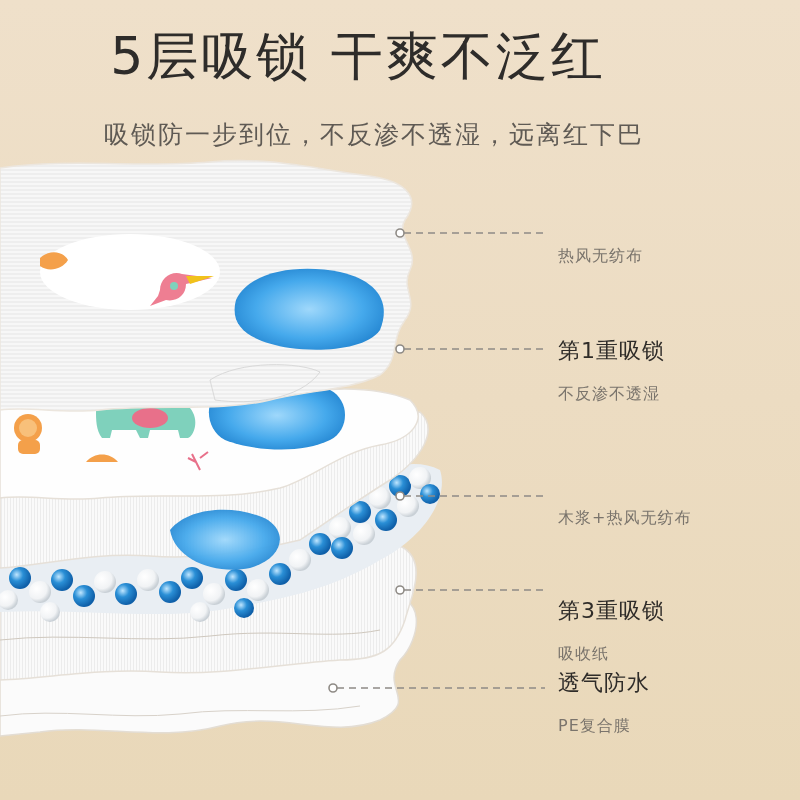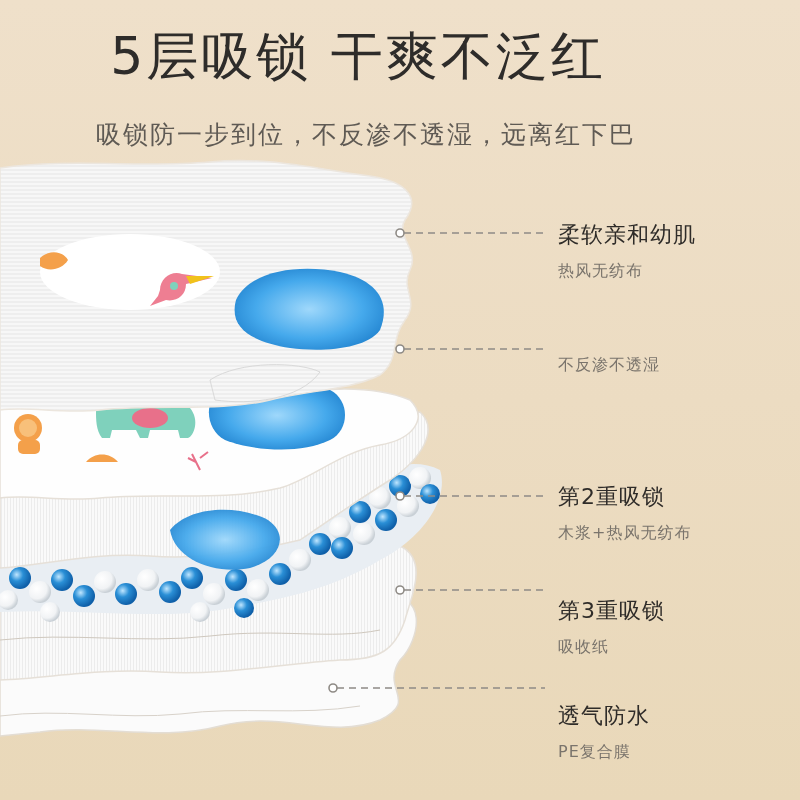--- a/index.html
+++ b/index.html
@@ -10,26 +10,26 @@
     position: relative;
   }
   .headline {
     position: absolute; left: 0; top: 30px; width: 716px;
     text-align: center; font-size: 52px; color: #2e2c2a;
     letter-spacing: 3px; font-weight: 400; line-height: 1;
   }
   .subline {
     position: absolute; left: 0; top: 122px; width: 732px;
     text-align: center; font-size: 25px; color: #5f5a54;
-    letter-spacing: 2px; line-height: 1;
+    letter-spacing: 2px; line-height: 1; padding-left: 8px;
   }
   .art { position: absolute; left: 0; top: 0; width: 800px; height: 800px; }
   .label { position: absolute; left: 558px; }
   .label .title { font-size: 22px; color: #2f2c29; line-height: 1; letter-spacing: 1px; }
-  .label .sub { font-size: 16px; color: #7a746c; margin-top: 17px; line-height: 1; letter-spacing: 1px; }
+  .label .sub { font-size: 16px; color: #7a746c; margin-top: 24px; line-height: 1; letter-spacing: 1px; }
 </style>
 </head>
 <body>
 
 <div class="headline">5层吸锁  干爽不泛红</div>
 <div class="subline">吸锁防一步到位，不反渗不透湿，远离红下巴</div>
 
 <svg class="art" viewBox="0 0 800 800" xmlns="http://www.w3.org/2000/svg">
   <defs>
     <pattern id="mesh" width="4" height="4" patternUnits="userSpaceOnUse">
@@ -150,30 +150,29 @@
     <circle cx="400" cy="496" r="4" fill="#fff"></circle>
     <line x1="404" y1="496" x2="545" y2="496" stroke-dasharray="7 5"></line>
     <circle cx="400" cy="590" r="4" fill="#fff"></circle>
     <line x1="404" y1="590" x2="545" y2="590" stroke-dasharray="7 5"></line>
     <circle cx="333" cy="688" r="4" fill="#fff"></circle>
     <line x1="337" y1="688" x2="545" y2="688" stroke-dasharray="7 5"></line>
   </g>
 </svg>
 
 <div class="label" style="top:224px">
-  <div class="title">柔软亲和幼肌</div>
   <div class="sub">热风无纺布</div>
 </div>
 <div class="label" style="top:340px">
+  <div class="title">第1重吸锁</div>
   <div class="sub">不反渗不透湿</div>
 </div>
 <div class="label" style="top:486px">
-  <div class="title">第2重吸锁</div>
   <div class="sub">木浆+热风无纺布</div>
 </div>
 <div class="label" style="top:600px">
   <div class="title">第3重吸锁</div>
   <div class="sub">吸收纸</div>
 </div>
-<div class="label" style="top:705px">
+<div class="label" style="top:672px">
   <div class="title">透气防水</div>
   <div class="sub">PE复合膜</div>
 </div>
 
 </body></html>

